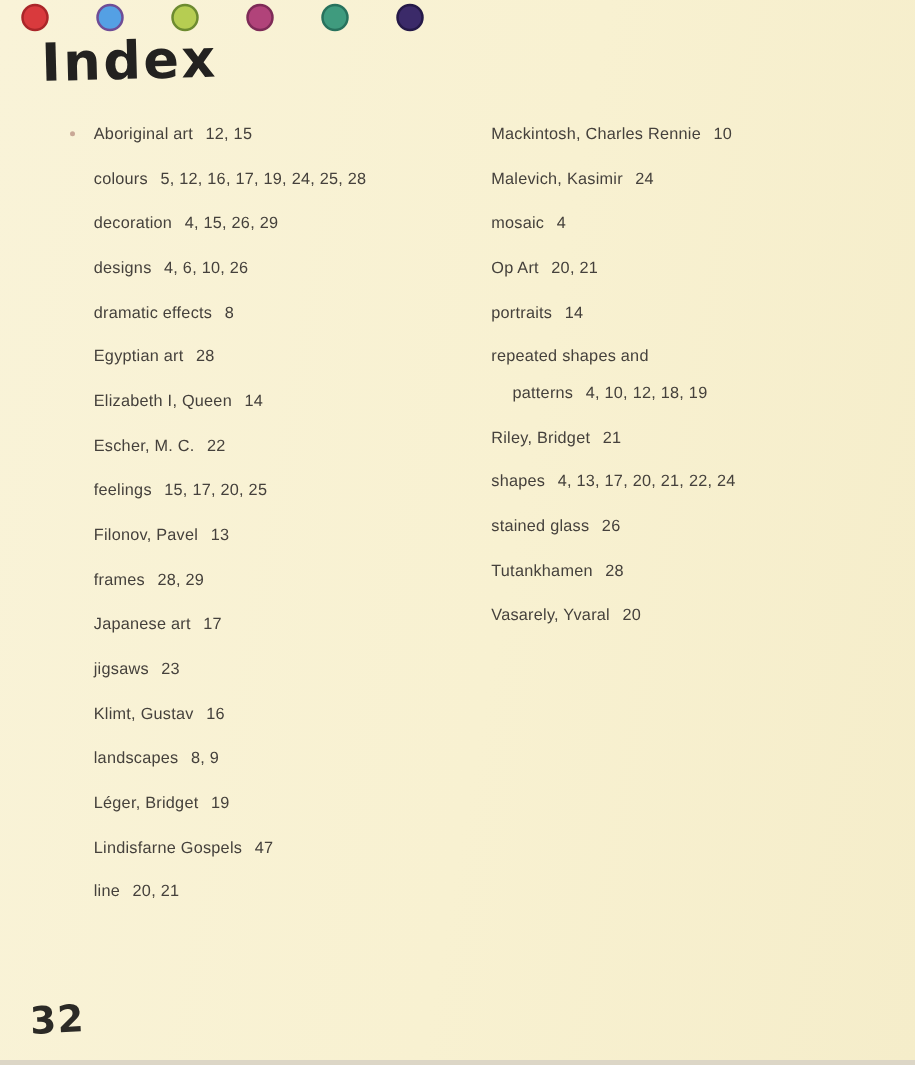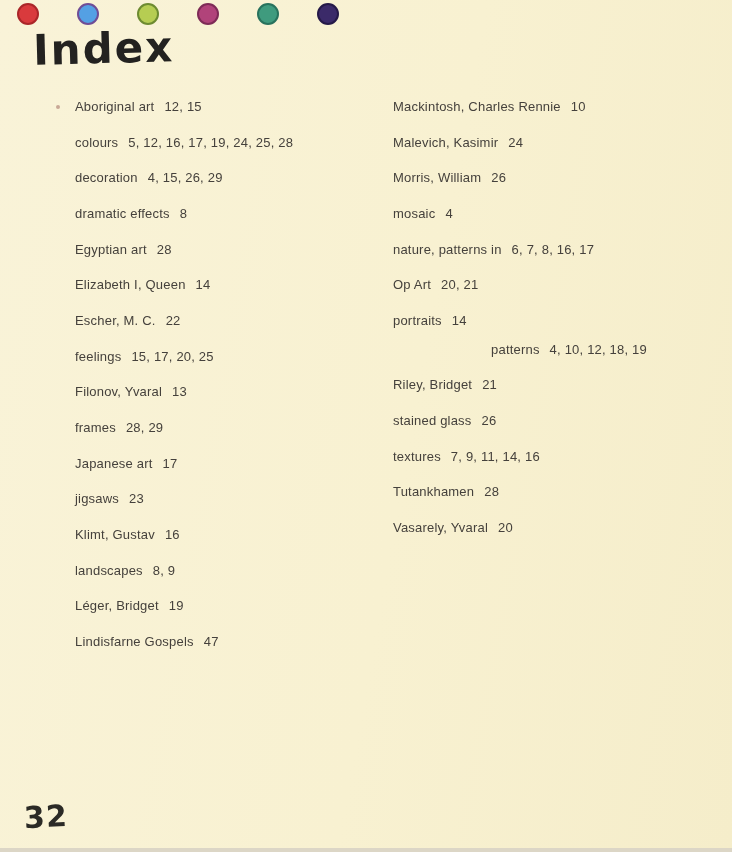--- a/index.html
+++ b/index.html
@@ -27,21 +27,21 @@
     border-radius: 50%; background: rgba(168,118,106,.6);
   }
   .col {
     position: absolute; top: 89px;
     font-size: 13px; color: #45413c; letter-spacing: 0.2px;
   }
   .col.left  { left: 75px;  width: 312px; }
   .col.right { left: 393px; width: 335px; }
   .line { height: 35.68px; line-height: 35.68px; white-space: nowrap; }
   .line.tight { margin-top: -7px; }
-  .line.indent { padding-left: 17px; text-align: center; }
+  .line.indent { padding-left: 17px; }
   .pages { margin-left: 10px; }
   .pagenum {
     position: absolute; left: 24px; top: 799px;
     font-family: "DejaVu Sans", sans-serif;
     font-weight: bold; font-size: 30px; color: #2b2a26;
     transform: rotate(-3deg); letter-spacing: 1px;
   }
   .scan-strip {
     position: absolute; left: 0; bottom: 0; width: 100%; height: 4px;
     background: #dcd6c6;
@@ -72,79 +72,80 @@
   <div class="speck"></div>
 
   <div class="col left">
 
       <div class="line"><span class="term">Aboriginal art</span><span class="pages">12, 15</span></div>
 
       <div class="line"><span class="term">colours</span><span class="pages">5, 12, 16, 17, 19, 24, 25, 28</span></div>
 
       <div class="line"><span class="term">decoration</span><span class="pages">4, 15, 26, 29</span></div>
 
+      <div class="line"><span class="term">designs</span><span class="pages">4, 6, 10, 26</span></div>
 
       <div class="line"><span class="term">dramatic effects</span><span class="pages">8</span></div>
 
       <div class="line"><span class="term">Egyptian art</span><span class="pages">28</span></div>
 
       <div class="line"><span class="term">Elizabeth I, Queen</span><span class="pages">14</span></div>
 
       <div class="line"><span class="term">Escher, M. C.</span><span class="pages">22</span></div>
 
       <div class="line"><span class="term">feelings</span><span class="pages">15, 17, 20, 25</span></div>
 
-      <div class="line"><span class="term">Filonov, Yvaral</span><span class="pages">13</span></div>
+      <div class="line"><span class="term">Filonov, Pavel</span><span class="pages">13</span></div>
 
       <div class="line"><span class="term">frames</span><span class="pages">28, 29</span></div>
 
 
       <div class="line"><span class="term">Japanese art</span><span class="pages">17</span></div>
 
       <div class="line"><span class="term">jigsaws</span><span class="pages">23</span></div>
 
       <div class="line"><span class="term">Klimt, Gustav</span><span class="pages">16</span></div>
 
       <div class="line"><span class="term">landscapes</span><span class="pages">8, 9</span></div>
 
       <div class="line"><span class="term">Léger, Bridget</span><span class="pages">19</span></div>
 
       <div class="line"><span class="term">Lindisfarne Gospels</span><span class="pages">47</span></div>
 
+      <div class="line"><span class="term">line</span><span class="pages">20, 21</span></div>
     </div>
 
   <div class="col right">
 
       <div class="line"><span class="term">Mackintosh, Charles Rennie</span><span class="pages">10</span></div>
 
       <div class="line"><span class="term">Malevich, Kasimir</span><span class="pages">24</span></div>
 
-      <div class="line"><span class="term">Morris, William</span><span class="pages">26</span></div>
 
       <div class="line"><span class="term">mosaic</span><span class="pages">4</span></div>
 
-      <div class="line"><span class="term">nature, patterns in</span><span class="pages">6, 7, 8, 16, 17</span></div>
 
 
       <div class="line"><span class="term">Op Art</span><span class="pages">20, 21</span></div>
 
       <div class="line"><span class="term">portraits</span><span class="pages">14</span></div>
 
+      <div class="line"><span class="term">repeated shapes and</span><span class="pages"></span></div>
 
       <div class="line indent tight"><span class="term">patterns</span><span class="pages">4, 10, 12, 18, 19</span></div>
 
       <div class="line"><span class="term">Riley, Bridget</span><span class="pages">21</span></div>
 
 
 
+      <div class="line"><span class="term">shapes</span><span class="pages">4, 13, 17, 20, 21, 22, 24</span></div>
 
       <div class="line"><span class="term">stained glass</span><span class="pages">26</span></div>
 
 
-      <div class="line"><span class="term">textures</span><span class="pages">7, 9, 11, 14, 16</span></div>
 
       <div class="line"><span class="term">Tutankhamen</span><span class="pages">28</span></div>
 
       <div class="line"><span class="term">Vasarely, Yvaral</span><span class="pages">20</span></div>
     </div>
 
   <div class="pagenum">32</div>
 
   <div class="scan-strip"></div>
 </div>

